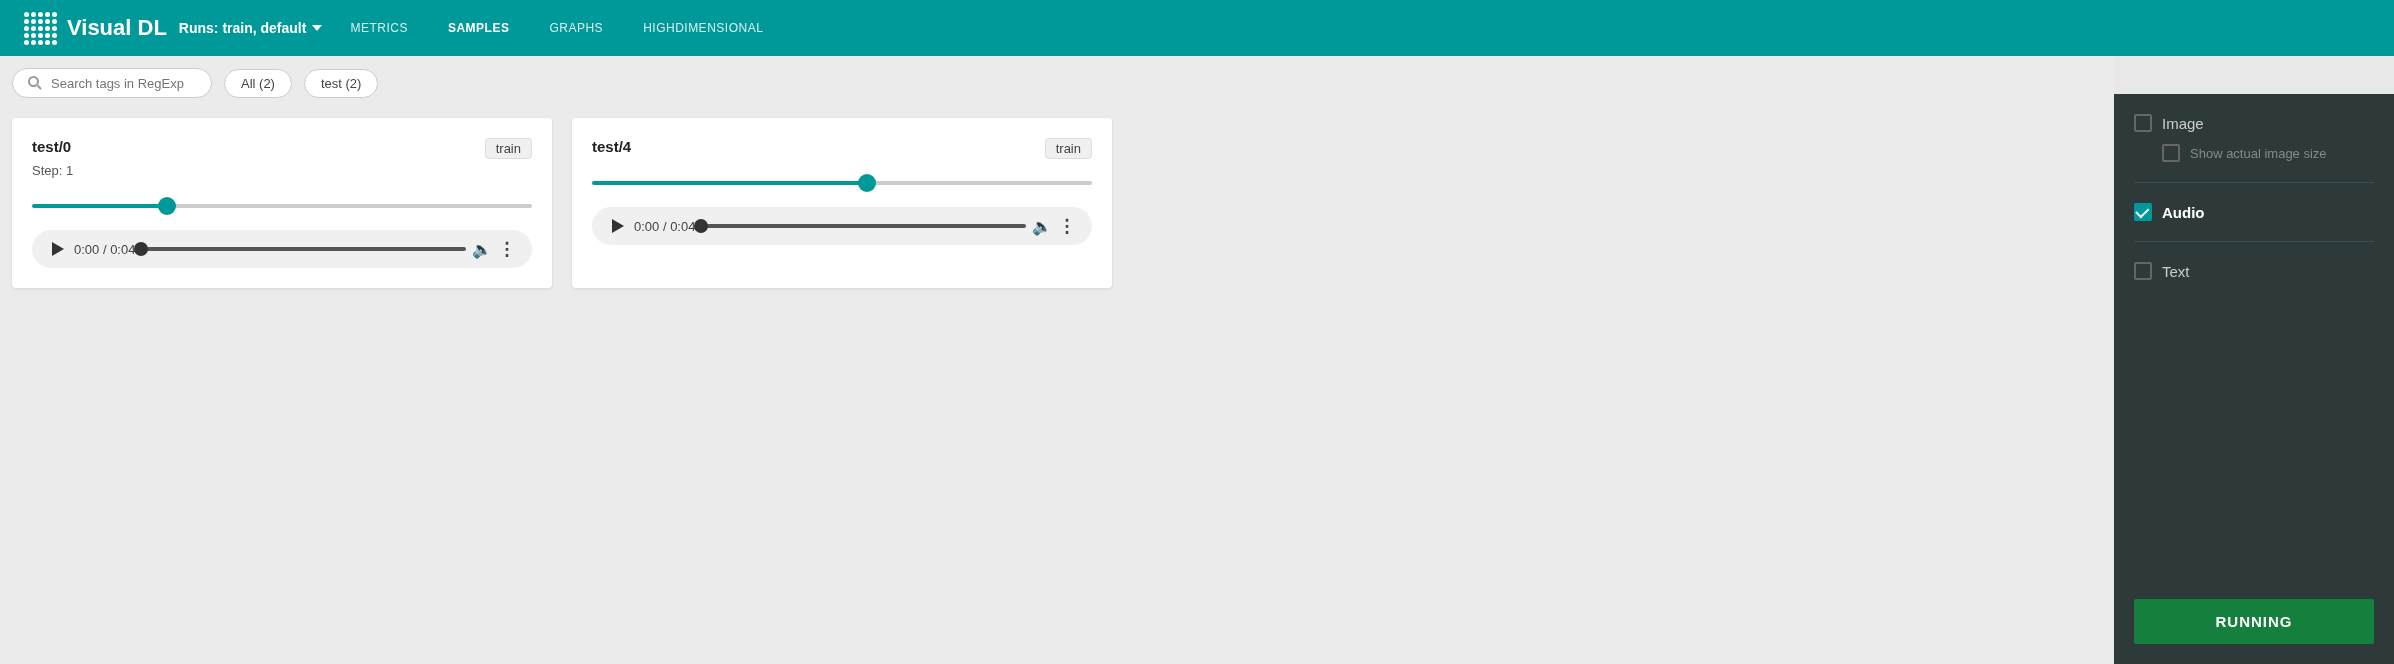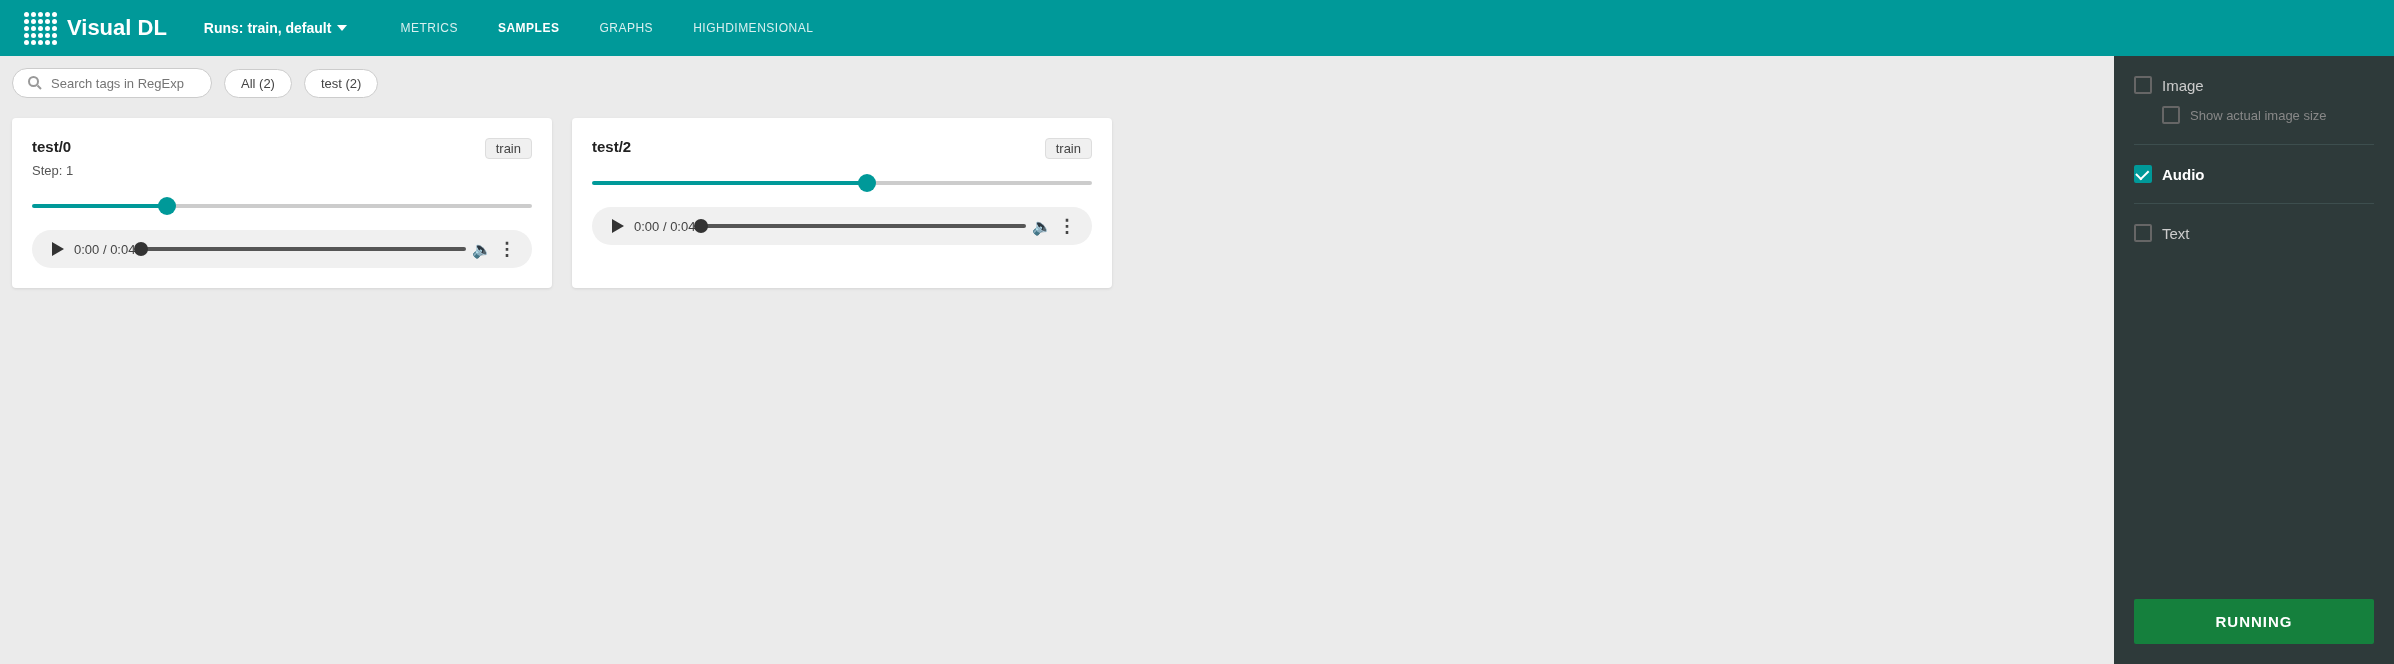--- a/index.html
+++ b/index.html
@@ -5,21 +5,21 @@
     * { box-sizing: border-box; margin: 0; padding: 0; }
     body { font-family: -apple-system, BlinkMacSystemFont, 'Segoe UI', sans-serif; background: #e8e8e8; }
 
     
     .header {
       background: #009999;
       display: flex;
       align-items: center;
       height: 56px;
       padding: 0 24px;
-      gap: 37px;
+      gap: 12px;
     }
     .logo-area {
       display: flex;
       align-items: center;
       gap: 10px;
       color: white;
       font-size: 22px;
       font-weight: bold;
     }
     .logo-dots {
@@ -270,20 +270,21 @@
     }
 
     
     .sidebar {
       width: 280px;
       background: #2e3a3a;
       padding: 20px;
       display: flex;
       flex-direction: column;
       gap: 20px;
+      margin-top: 38px;
     }
     .sidebar-section {
       display: flex;
       flex-direction: column;
       gap: 12px;
     }
     .checkbox-row {
       display: flex;
       align-items: center;
       gap: 10px;
@@ -434,21 +435,21 @@
           <div class="progress-bar">
             <div class="progress-thumb"></div>
           </div>
           <span class="volume-icon">🔈</span>
           <span class="more-icon">⋮</span>
         </div>
       </div>
 
       <div class="card">
         <div class="card-header">
-          <span class="card-title">test/2</span>
+          <span class="card-title">test/4</span>
           <span class="card-tag">train</span>
         </div>
 
         <div class="slider-container">
           <div class="slider-track-2">
             <div class="slider-thumb-2"></div>
           </div>
         </div>
 
         <div class="audio-player">

